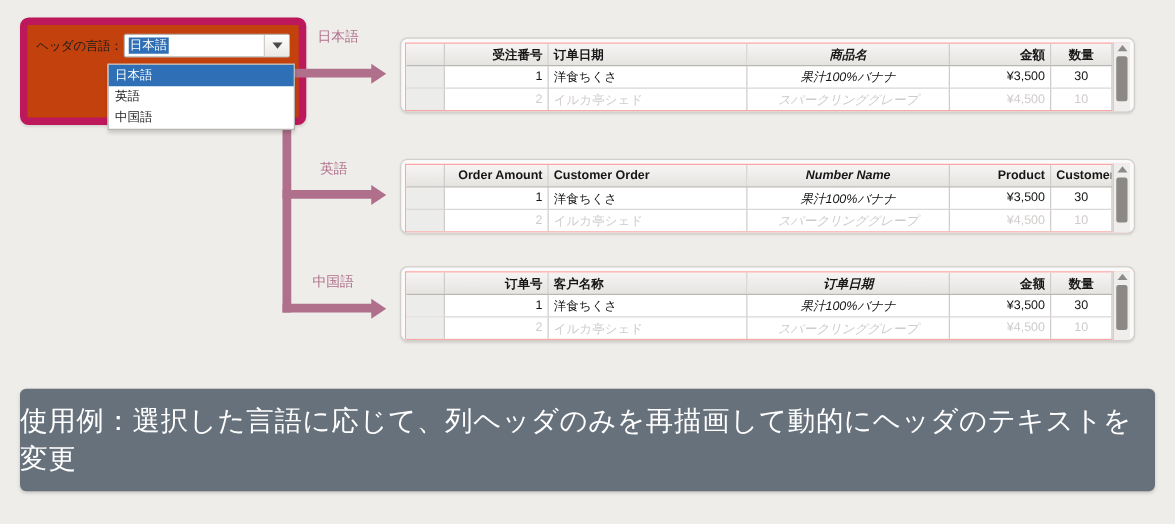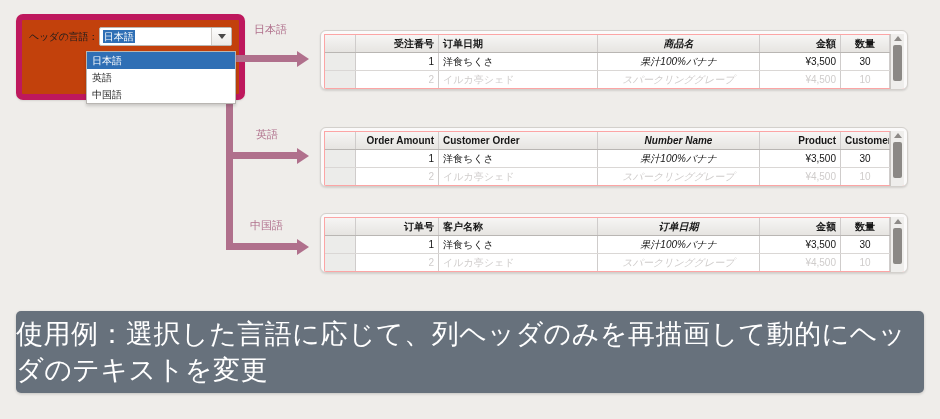--- a/index.html
+++ b/index.html
@@ -128,21 +128,21 @@
   }
 
   
   .caption{
     position:absolute;left:16px;top:311px;width:908px;height:82px;
     background:#67717c;border-radius:5px;
     display:flex;align-items:center;justify-content:center;
     box-shadow:0 1px 3px rgba(0,0,0,.18);
   }
   .caption span{
-    font-size:27px;color:#ffffff;letter-spacing:.5px;
+    font-size:22px;color:#ffffff;letter-spacing:.5px;
   }
 </style>
 </head>
 <body>
 
 <div id="stage">
 
   <div class="combo-card">
     <div class="combo-row">
       <div class="combo-label">ヘッダの言語：</div>

